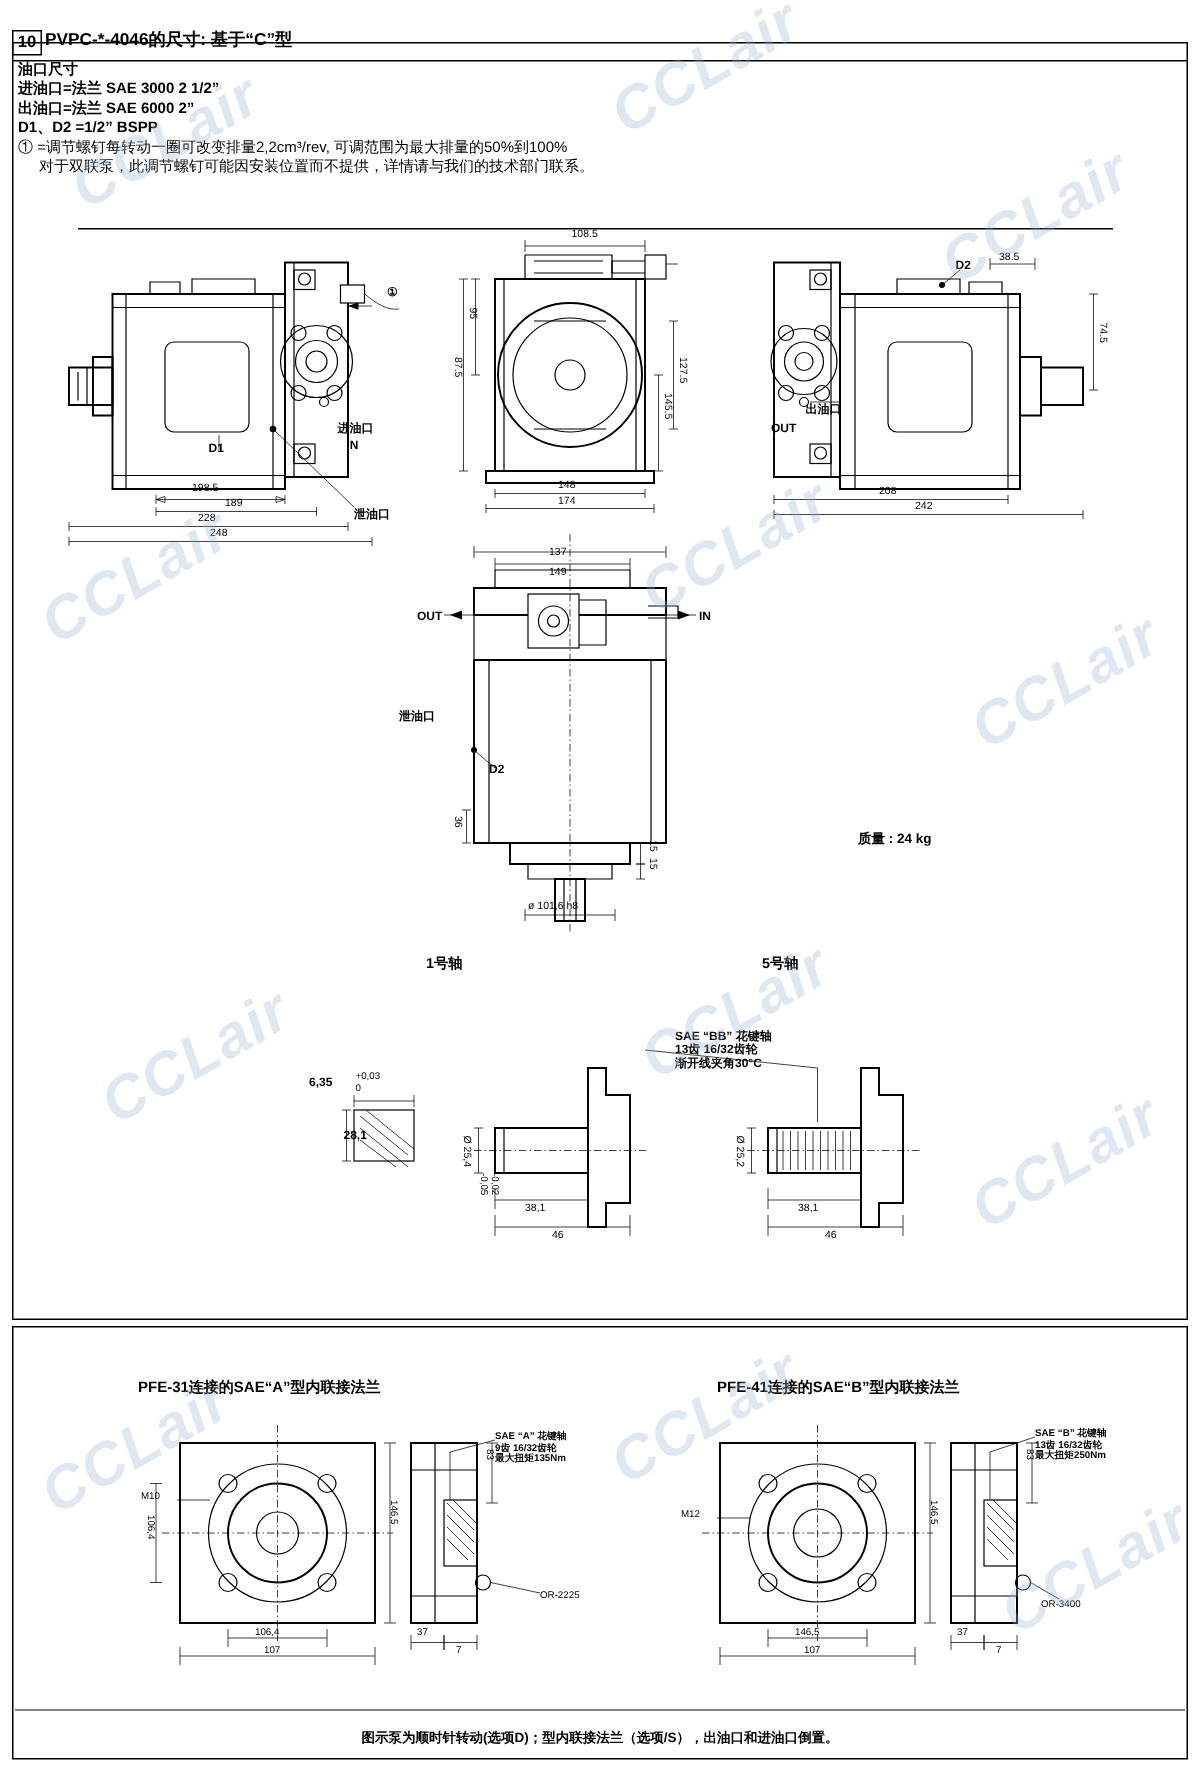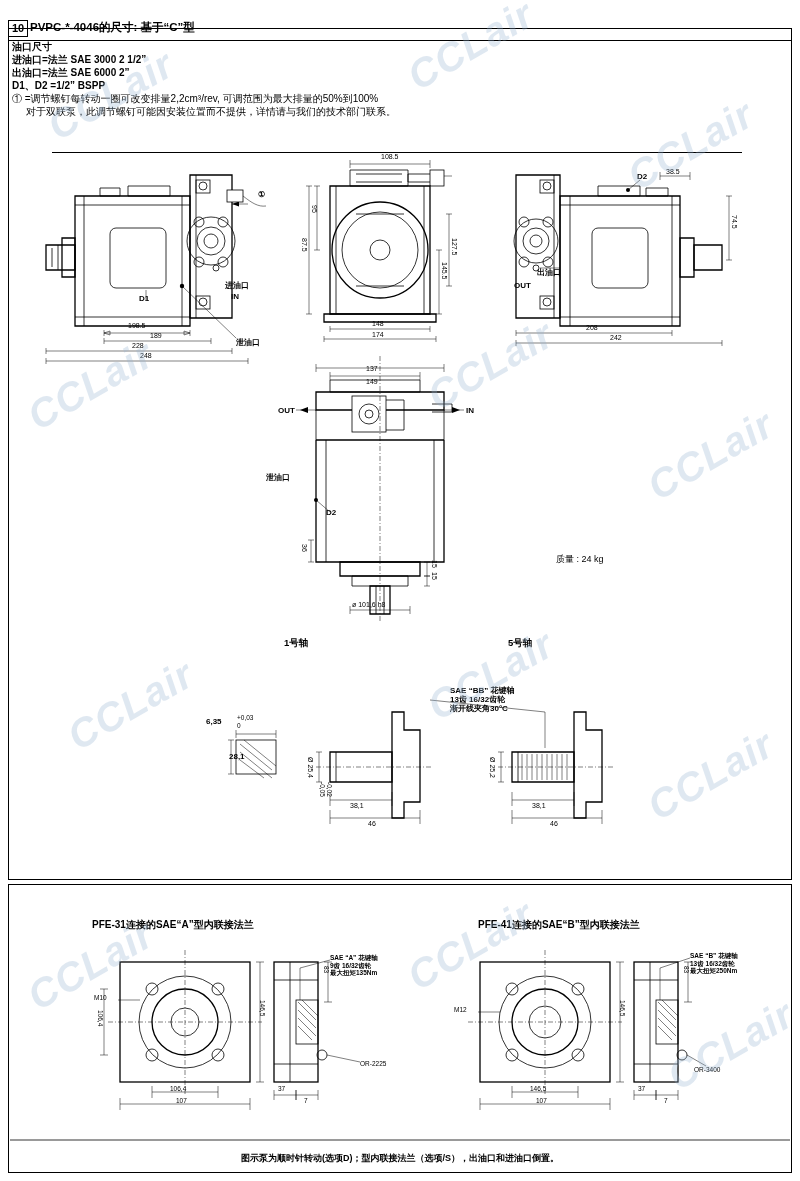--- a/index.html
+++ b/index.html
@@ -68,21 +68,21 @@
     transform:rotate(-30deg);transform-origin:left top;
     pointer-events:none;user-select:none;white-space:nowrap;
   }
 
   
   .sec-title{position:absolute;font-size:10px;font-weight:bold;white-space:nowrap;}
   .footer-note{
     position:absolute;left:0;top:1152px;width:800px;text-align:center;
     font-size:9px;font-weight:bold;
   }
-  .mass{position:absolute;font-size:9px;font-weight:normal;white-space:nowrap;}
+  .mass{position:absolute;font-size:9px;font-weight:bold;white-space:nowrap;margin-left:16px;}
 </style>
 </head>
 <body>
 
 <div class="page">
 
   <div class="header">
     <div class="hdr-num">10</div>
     <div class="hdr-title">PVPC-*-4046的尺寸: 基于“C”型</div>
   </div>

